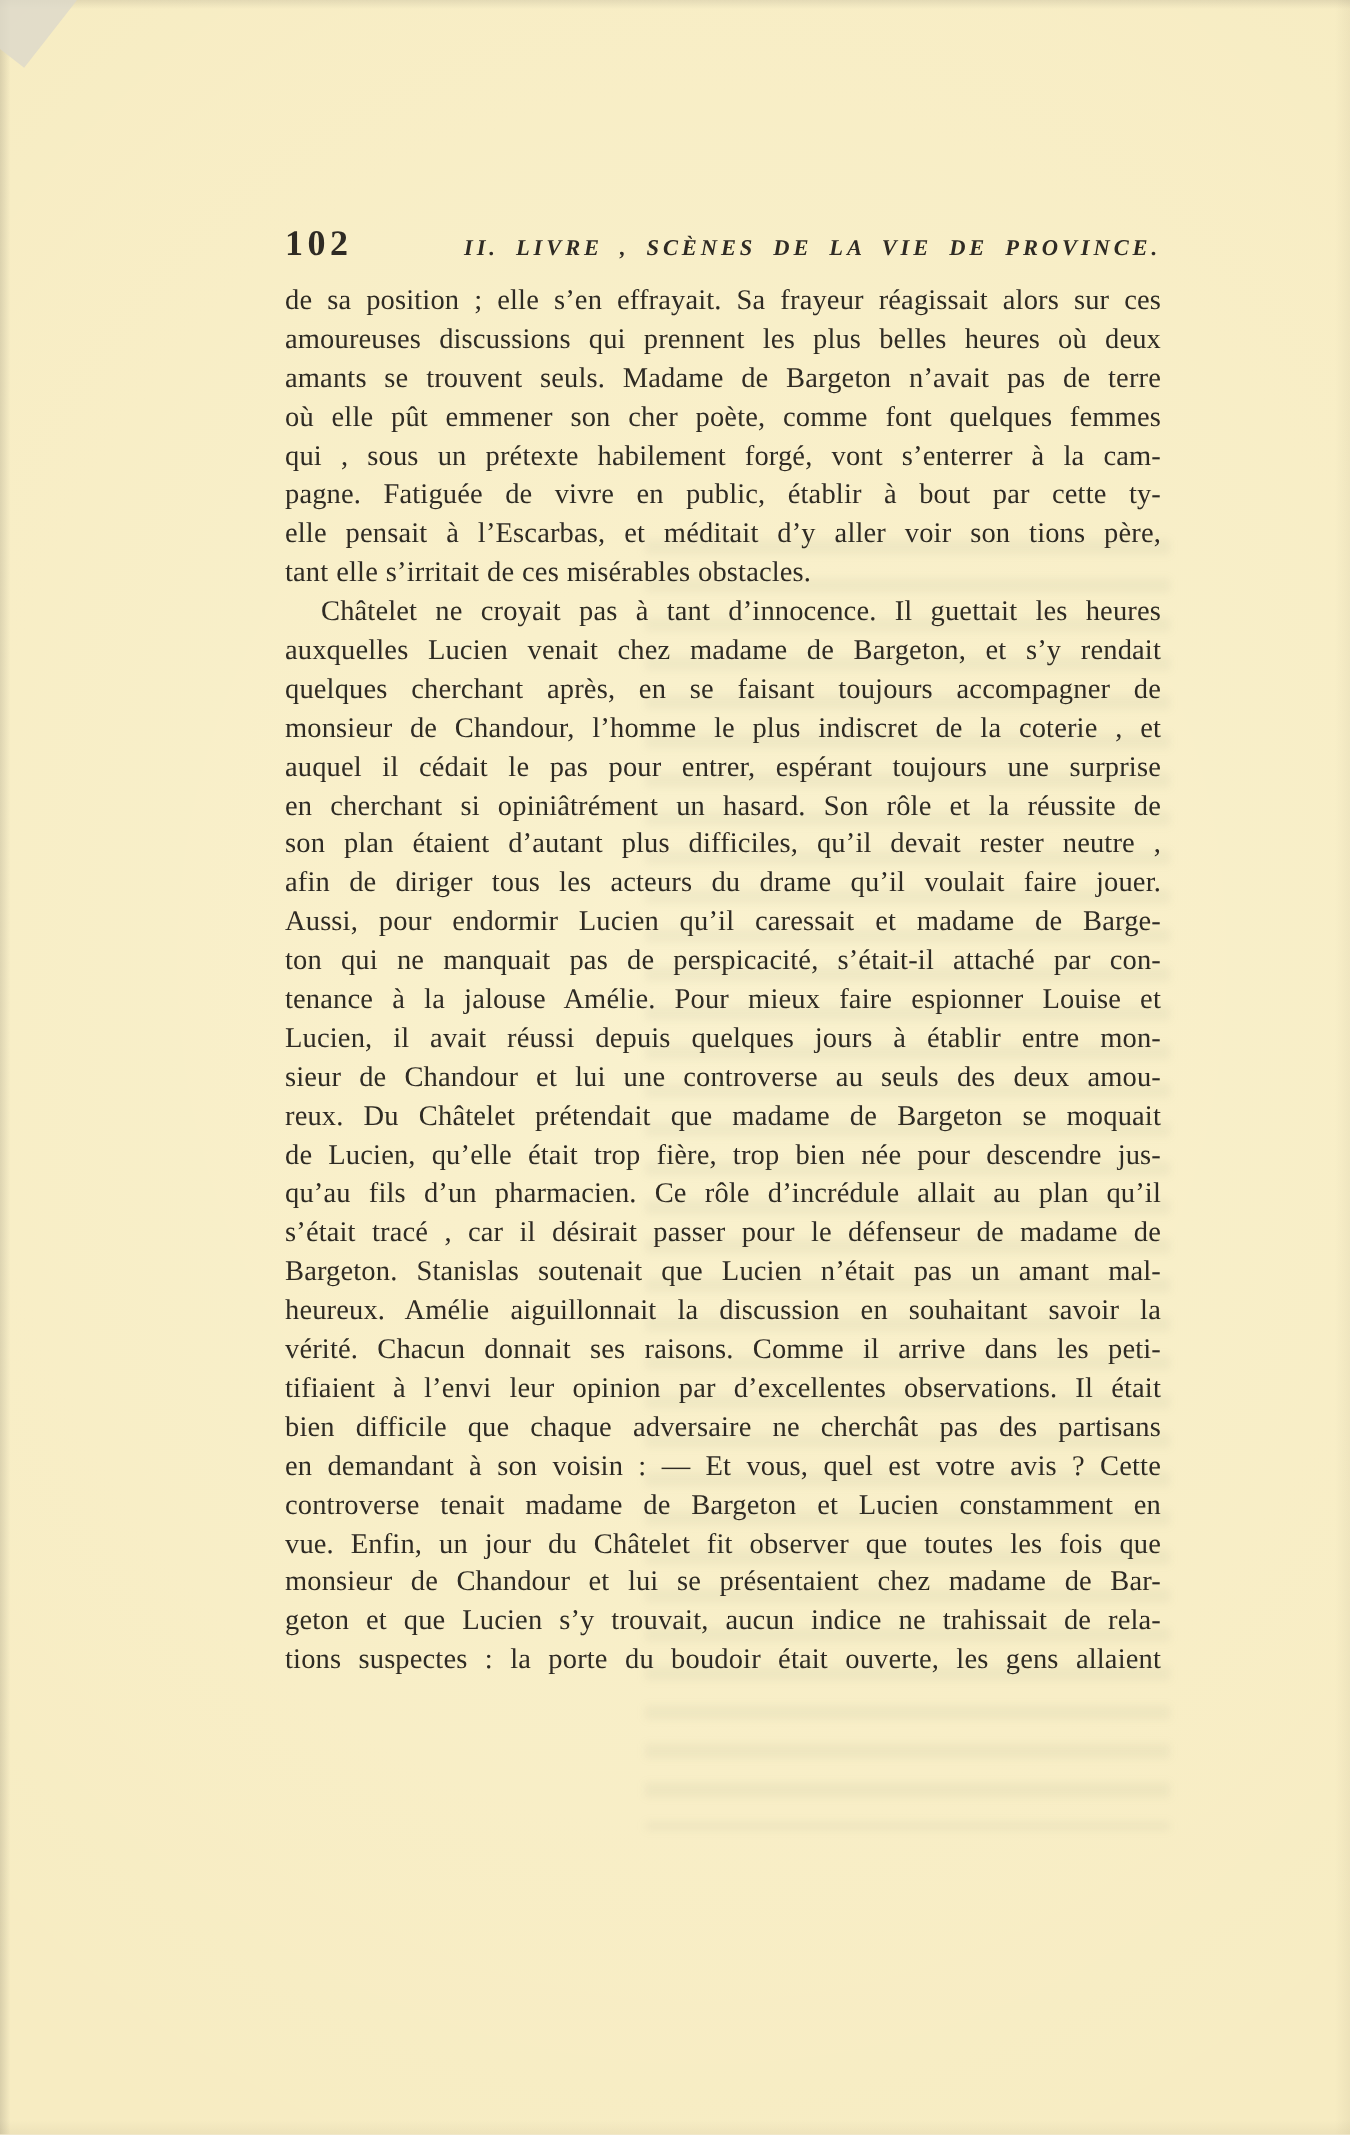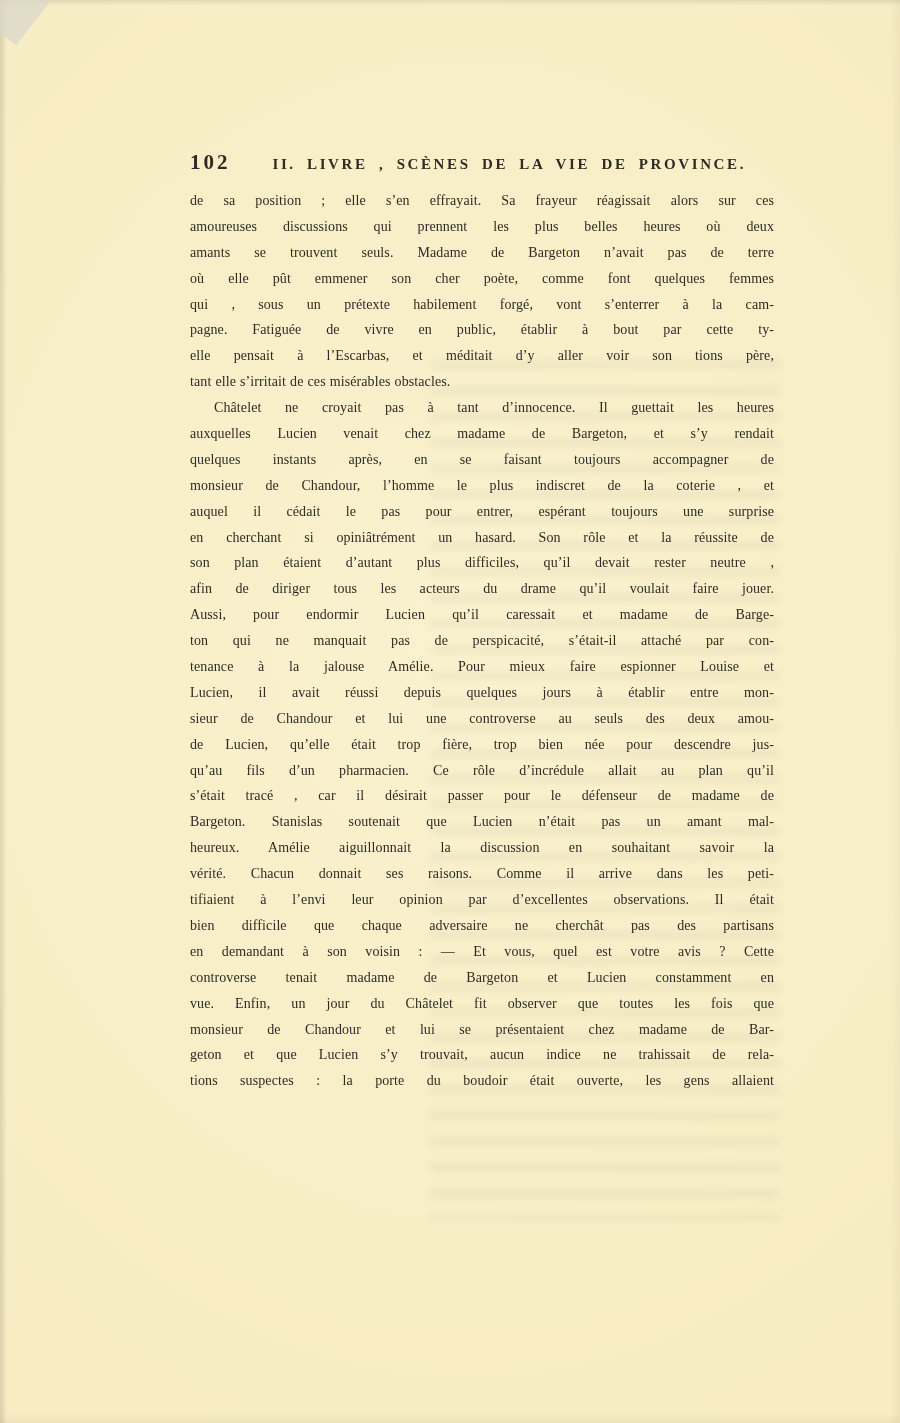--- a/index.html
+++ b/index.html
@@ -42,40 +42,41 @@
       rgba(139,148,118,0) 9px, rgba(139,148,118,0) 25.9px);
     filter:blur(3px);
     pointer-events:none;
   }
   .running-head{
     position:absolute;
     left:190px;top:150px;width:584px;
     display:flex;align-items:baseline;
   }
   .pagenum{
-    font-size:21px;
+    font-size:24px;
     letter-spacing:3px;
     font-weight:bold;
   }
   .running-title{
     flex:1;
-    text-align:center;
+    text-align:right;
     font-size:15px;
     font-weight:bold;
     letter-spacing:2.6px;
     word-spacing:5px;
     padding-left:14px;
+    font-style:italic;
   }
   .textcol{
     position:absolute;
     left:190px;top:188px;width:584px;
     overflow:hidden;
   }
   .line{
-    font-size:14px;
+    font-size:19px;
     line-height:25.9px;
     height:25.9px;
     text-align:justify;
     text-align-last:justify;
     word-spacing:0.4px;
     letter-spacing:0.1px;
   }
   .line.indent{ text-indent:24px; }
   .line.endline{ text-align-last:left; }
 </style>
@@ -95,31 +96,32 @@
       <div class="line">de sa position ; elle s’en effrayait. Sa frayeur réagissait alors sur ces</div>
       <div class="line">amoureuses discussions qui prennent les plus belles heures où deux</div>
       <div class="line">amants se trouvent seuls. Madame de Bargeton n’avait pas de terre</div>
       <div class="line">où elle pût emmener son cher poète, comme font quelques femmes</div>
       <div class="line">qui , sous un prétexte habilement forgé, vont s’enterrer à la cam-</div>
       <div class="line">pagne. Fatiguée de vivre en public, établir à bout par cette ty-</div>
       <div class="line">elle pensait à l’Escarbas, et méditait d’y aller voir son tions père,</div>
       <div class="line endline">tant elle s’irritait de ces misérables obstacles.</div>
       <div class="line indent">Châtelet ne croyait pas à tant d’innocence. Il guettait les heures</div>
       <div class="line">auxquelles Lucien venait chez madame de Bargeton, et s’y rendait</div>
-      <div class="line">quelques instants après, en se faisant toujours accompagner de</div>
+      <div class="line">quelques cherchant après, en se faisant toujours accompagner de</div>
       <div class="line">monsieur de Chandour, l’homme le plus indiscret de la coterie , et</div>
       <div class="line">auquel il cédait le pas pour entrer, espérant toujours une surprise</div>
       <div class="line">en cherchant si opiniâtrément un hasard. Son rôle et la réussite de</div>
       <div class="line">son plan étaient d’autant plus difficiles, qu’il devait rester neutre ,</div>
       <div class="line">afin de diriger tous les acteurs du drame qu’il voulait faire jouer.</div>
       <div class="line">Aussi, pour endormir Lucien qu’il caressait et madame de Barge-</div>
       <div class="line">ton qui ne manquait pas de perspicacité, s’était-il attaché par con-</div>
       <div class="line">tenance à la jalouse Amélie. Pour mieux faire espionner Louise et</div>
       <div class="line">Lucien, il avait réussi depuis quelques jours à établir entre mon-</div>
       <div class="line">sieur de Chandour et lui une controverse au seuls des deux amou-</div>
+      <div class="line">reux. Du Châtelet prétendait que madame de Bargeton se moquait</div>
       <div class="line">de Lucien, qu’elle était trop fière, trop bien née pour descendre jus-</div>
       <div class="line">qu’au fils d’un pharmacien. Ce rôle d’incrédule allait au plan qu’il</div>
       <div class="line">s’était tracé , car il désirait passer pour le défenseur de madame de</div>
       <div class="line">Bargeton. Stanislas soutenait que Lucien n’était pas un amant mal-</div>
       <div class="line">heureux. Amélie aiguillonnait la discussion en souhaitant savoir la</div>
       <div class="line">vérité. Chacun donnait ses raisons. Comme il arrive dans les peti-</div>
       <div class="line">tifiaient à l’envi leur opinion par d’excellentes observations. Il était</div>
       <div class="line">bien difficile que chaque adversaire ne cherchât pas des partisans</div>
       <div class="line">en demandant à son voisin : — Et vous, quel est votre avis ? Cette</div>
       <div class="line">controverse tenait madame de Bargeton et Lucien constamment en</div>

